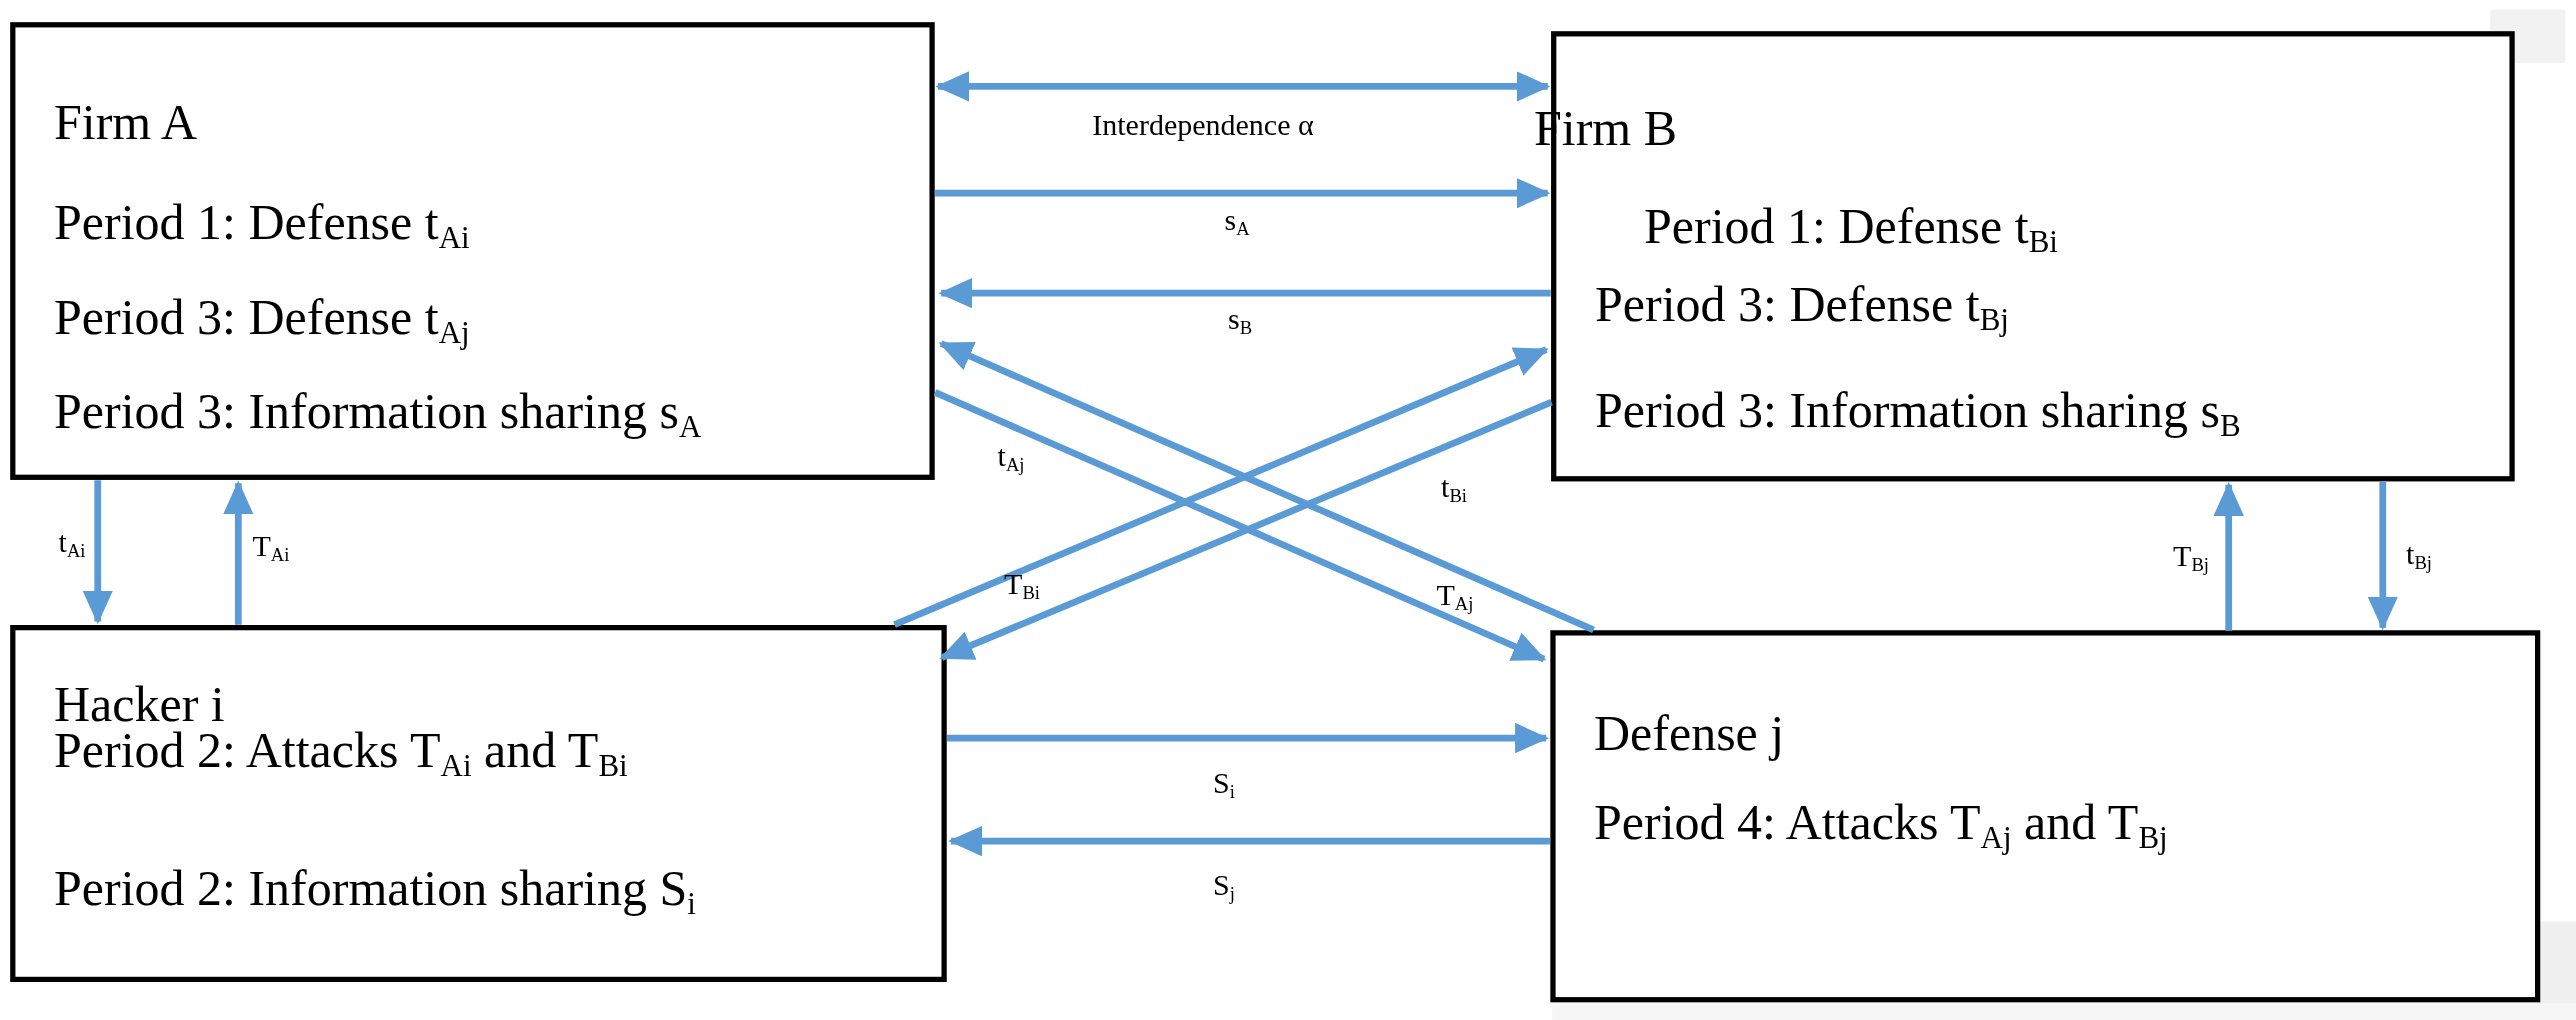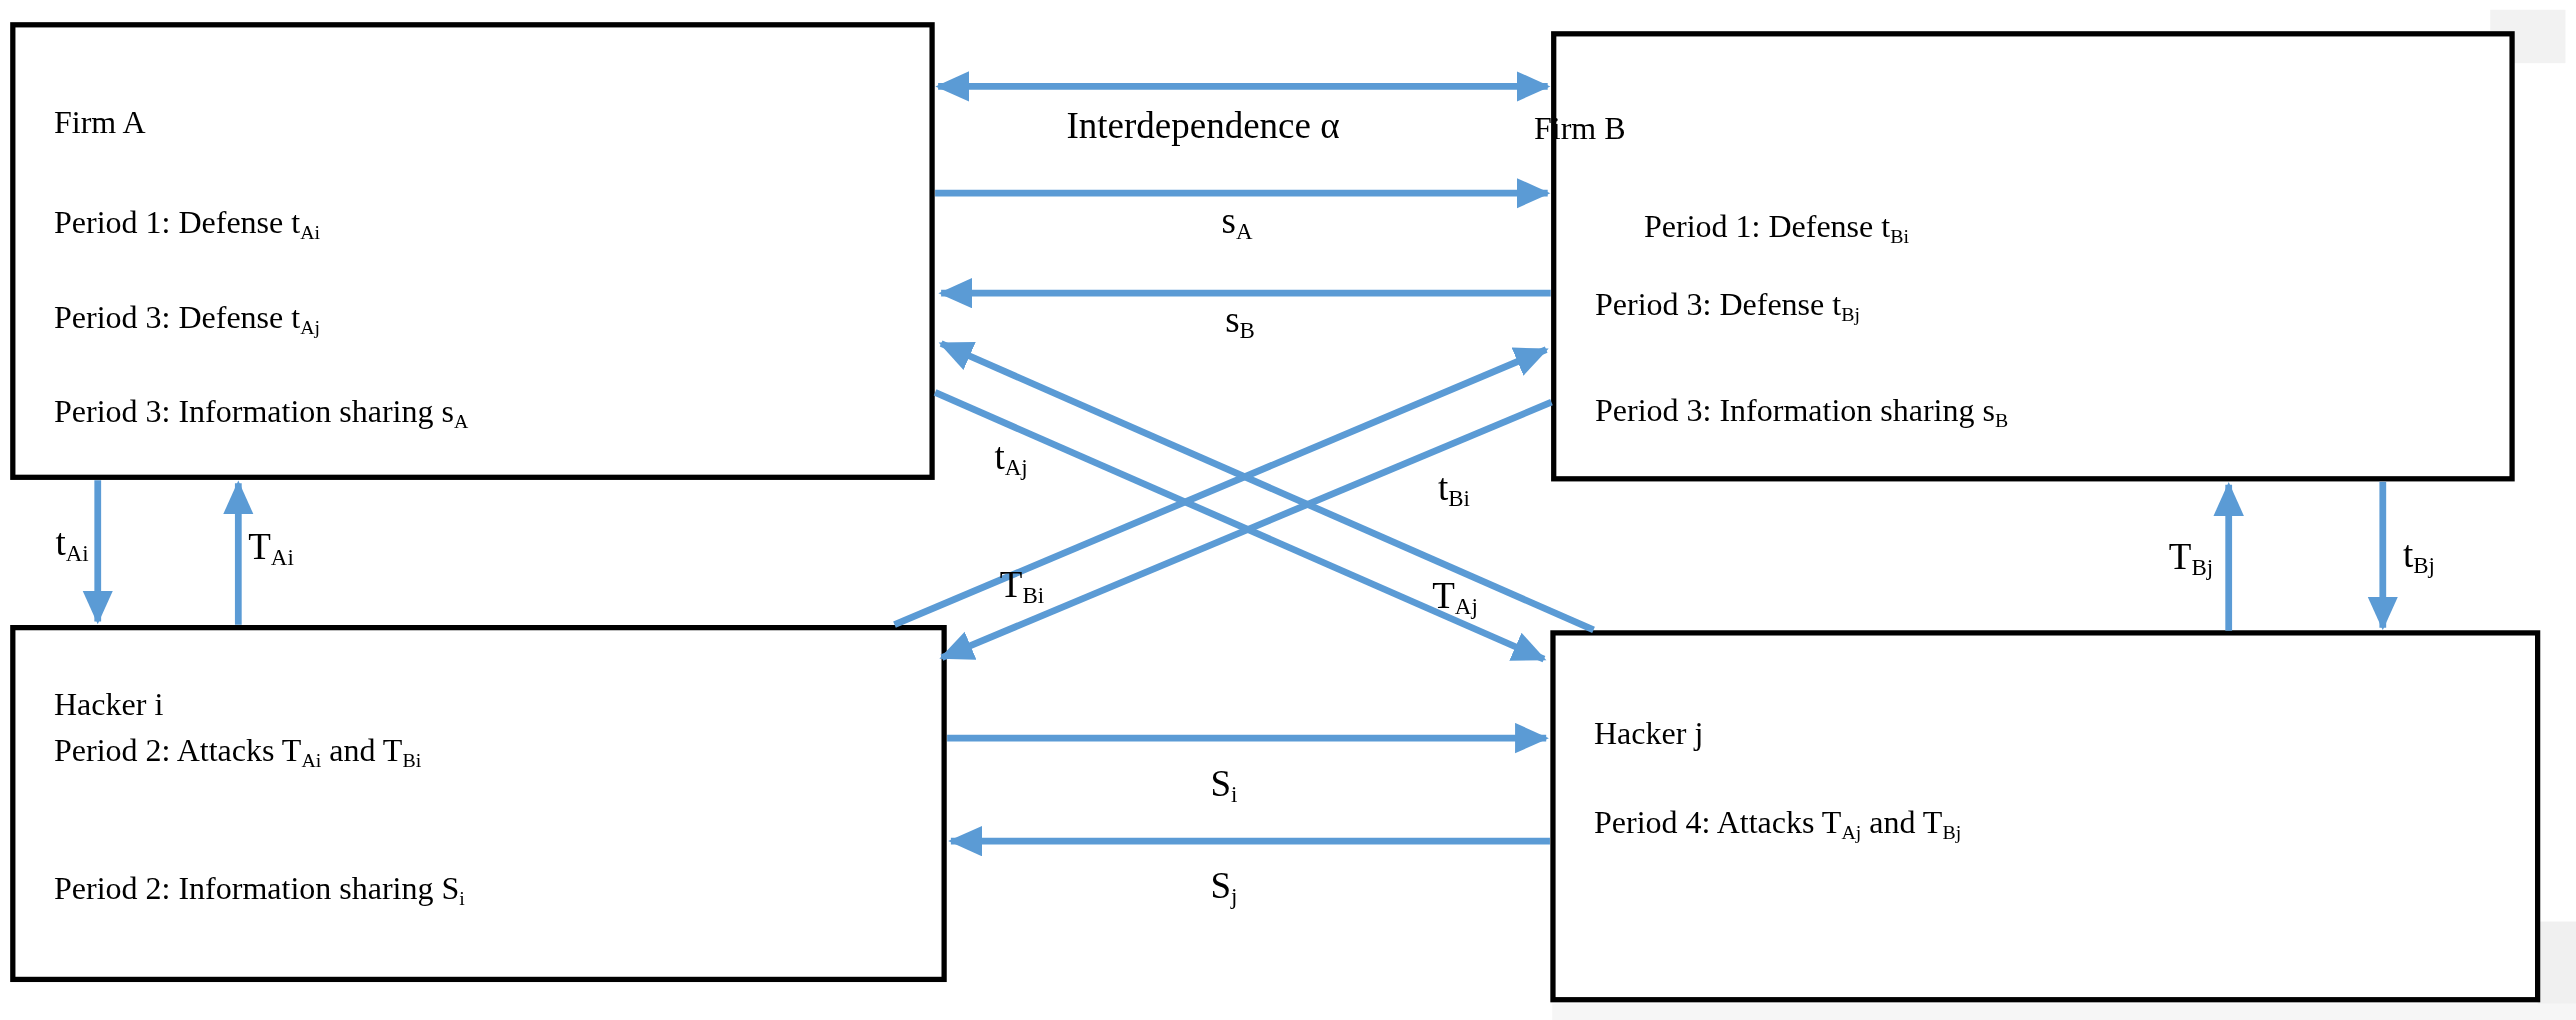--- a/index.html
+++ b/index.html
@@ -4,23 +4,23 @@
 <style>
   html,body{margin:0;padding:0;background:#ffffff;}
   body{width:2576px;height:1020px;overflow:hidden;position:relative;
        font-family:"Liberation Serif","DejaVu Serif",serif;color:#000;}
   #stage{position:absolute;left:0;top:0;width:2576px;height:1020px;}
   svg{position:absolute;left:0;top:0;}
   .shaft{stroke:var(--arrow,#5B9BD5);stroke-width:9;fill:none;}
   .boxrect{fill:#ffffff;stroke:var(--border,#000);stroke-width:7;}
   .ah{fill:var(--arrow,#5B9BD5);}
   .gray{stroke:none;}
-  .txt{position:absolute;white-space:nowrap;font-size:32px;line-height:1;
+  .txt{position:absolute;white-space:nowrap;font-size:50px;line-height:1;
        transform:translateY(-50%);}
-  .lbl{position:absolute;white-space:nowrap;font-size:37px;line-height:1;
+  .lbl{position:absolute;white-space:nowrap;font-size:30px;line-height:1;
        transform:translate(-50%,-50%);}
   sub{font-size:0.62em;line-height:0;position:relative;top:0.28em;vertical-align:baseline;}
 </style>
 </head>
 <body>
 
 <div id="stage">
 
   <svg width="2576" height="1020" viewBox="0 0 3427 1357">
     <defs>
@@ -64,21 +64,21 @@
 
   <div class="txt" style="left:1534px;top:128px">Firm B</div>
   <div class="txt" style="left:1644px;top:226px">Period 1: Defense t<sub>Bi</sub></div>
   <div class="txt" style="left:1595px;top:304px">Period 3: Defense t<sub>Bj</sub></div>
   <div class="txt" style="left:1595px;top:410px">Period 3: Information sharing s<sub>B</sub></div>
 
   <div class="txt" style="left:54px;top:704px">Hacker i</div>
   <div class="txt" style="left:54px;top:750px">Period 2: Attacks T<sub>Ai</sub> and T<sub>Bi</sub></div>
   <div class="txt" style="left:54px;top:888px">Period 2: Information sharing S<sub>i</sub></div>
 
-  <div class="txt" style="left:1594px;top:733px">Hacker j</div>
+  <div class="txt" style="left:1594px;top:733px">Defense j</div>
   <div class="txt" style="left:1594px;top:822px">Period 4: Attacks T<sub>Aj</sub> and T<sub>Bj</sub></div>
 
   <div class="lbl" style="left:1203px;top:125px">Interdependence α</div>
   <div class="lbl" style="left:1237px;top:220px">s<sub>A</sub></div>
   <div class="lbl" style="left:1240px;top:319px">s<sub>B</sub></div>
   <div class="lbl" style="left:72px;top:542px">t<sub>Ai</sub></div>
   <div class="lbl" style="left:271px;top:546px">T<sub>Ai</sub></div>
   <div class="lbl" style="left:1011px;top:456px">t<sub>Aj</sub></div>
   <div class="lbl" style="left:1454px;top:487px">t<sub>Bi</sub></div>
   <div class="lbl" style="left:1022px;top:584px">T<sub>Bi</sub></div>

